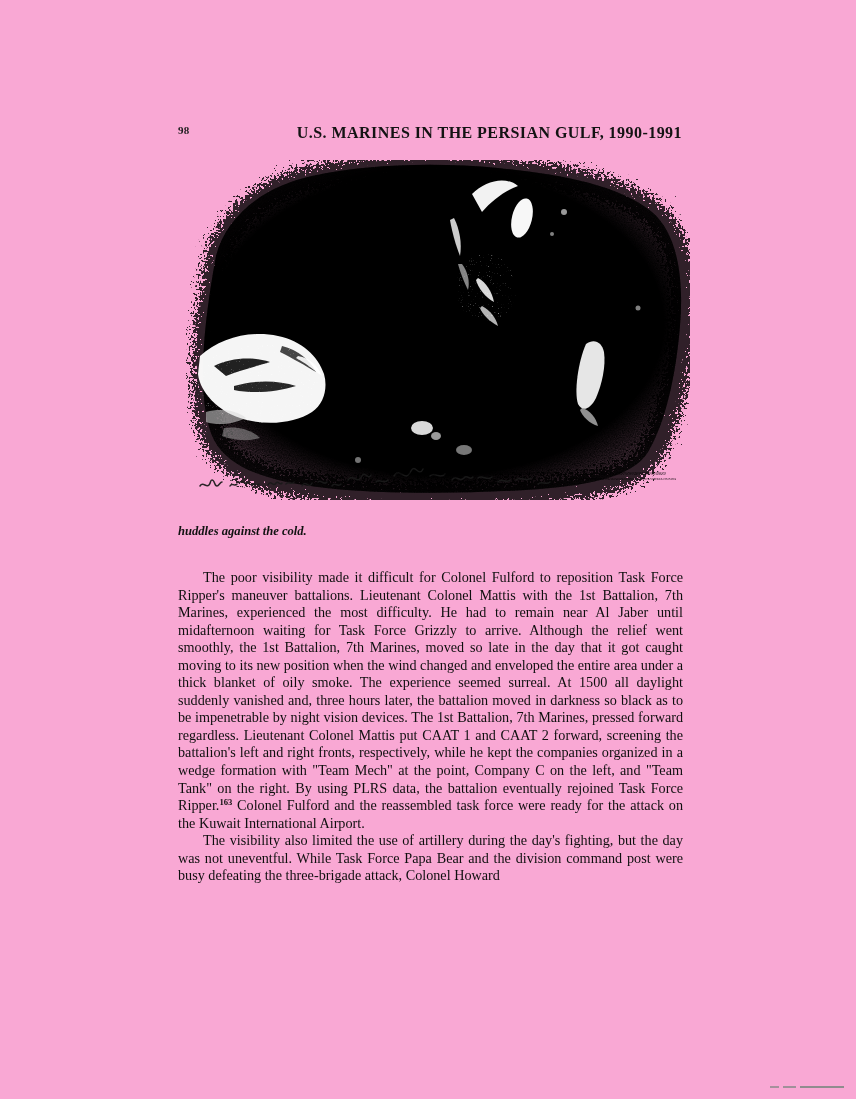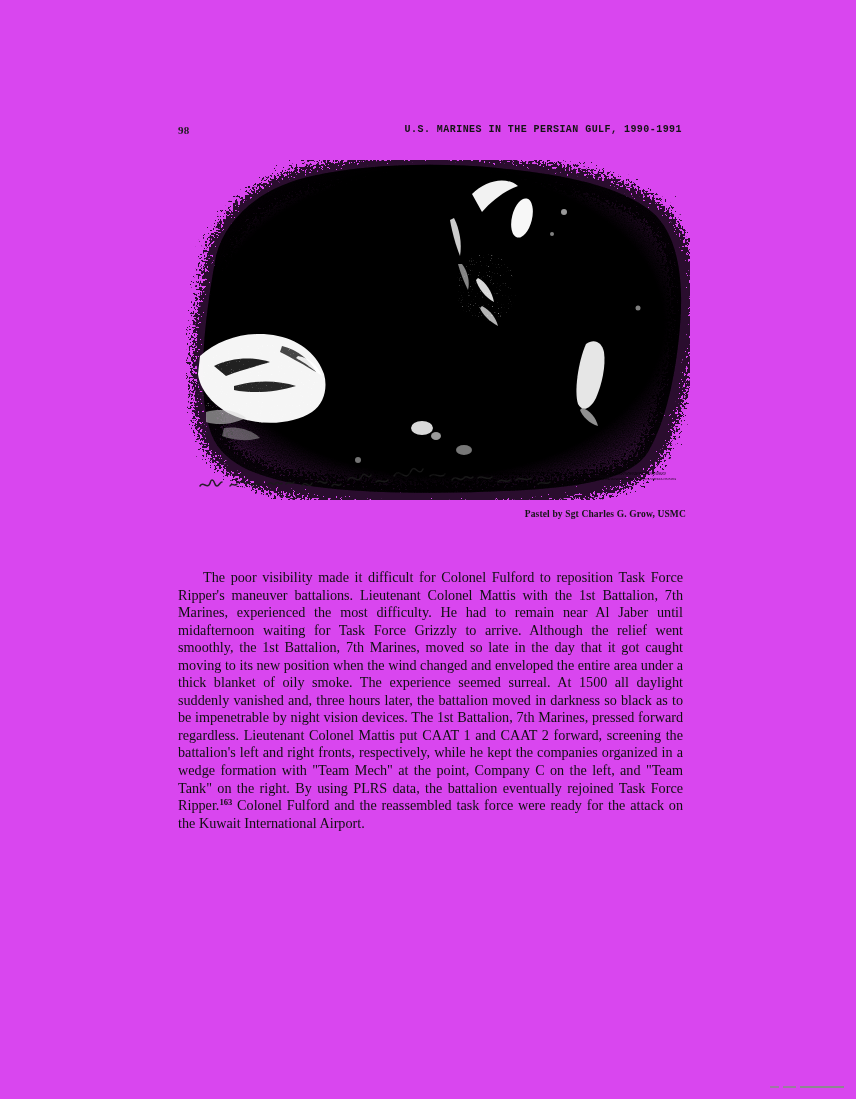--- a/index.html
+++ b/index.html
@@ -9,21 +9,21 @@
     background: #6e6e6e;
   }
   body {
     font-family: "Liberation Serif", serif;
   }
   .page {
     position: relative;
     width: 856px;
     height: 1099px;
     margin: 0 auto;
-    background: #d946ef;
+    background: #f9a8d4;
     overflow: hidden;
   }
 
   
   .running-head {
     position: absolute;
     left: 178px;
     top: 124px;
     width: 504px;
     height: 16px;
@@ -35,22 +35,22 @@
     font-family: "Liberation Serif", serif;
     font-size: 11px;
     font-weight: bold;
     color: #1c1c1c;
     letter-spacing: 0.2px;
   }
   .head-title {
     position: absolute;
     right: 0;
     top: 0;
-    font-family: Liberation Mono, monospace;
-    font-size: 10px;
+    font-family: Liberation Serif, serif;
+    font-size: 16px;
     font-weight: bold;
     color: #131313;
     letter-spacing: 0.45px;
     white-space: nowrap;
   }
 
   
   .artwork {
     position: absolute;
     left: 186px;
@@ -260,27 +260,28 @@
         <path d="M312,322 c4,-5 8,2 12,-2 M330,320 c5,-5 10,3 15,-2 M352,324 c4,-4 8,2 12,-2"></path>
       </g>
 
       <g opacity="0.5">
         <rect x="200" y="312" width="280" height="3" fill="#3a3a3a" filter="url(#grain)"></rect>
         <rect x="380" y="318" width="110" height="2" fill="#4a4a4a" filter="url(#grain)"></rect>
       </g>
     </svg>
   </div>
 
-  <div class="credit-line">Pastel by Sgt Charles G. Grow, USMC</div>
 
   <div class="caption">
+    <span class="cap-line">huddles against the cold.</span>
   </div>
 
   <div class="body-text">
     <p class="para indent"><span>The poor visibility made it difficult for Colonel Fulford to reposition Task Force Ripper's maneuver battalions. Lieutenant Colonel Mattis with the 1st Battalion, 7th Marines, experienced the most difficulty. He had to remain near Al Jaber until midafternoon waiting for Task Force Grizzly to arrive. Although the relief went smoothly, the 1st Battalion, 7th Marines, moved so late in the day that it got caught moving to its new position when the wind changed and enveloped the entire area under a thick blanket of oily smoke. The experience seemed surreal. At 1500 all daylight suddenly vanished and, three hours later, the battalion moved in darkness so black as to be impenetrable by night vision devices. The 1st Battalion, 7th Marines, pressed forward regardless. Lieutenant Colonel Mattis put CAAT 1 and CAAT 2 forward, screening the battalion's left and right fronts, respectively, while he kept the companies organized in a wedge formation with "Team Mech" at the point, Company C on the left, and "Team Tank" on the right. By using PLRS data, the battalion eventually rejoined Task Force Ripper.</span><sup class="fn">163</sup><span> Colonel Fulford and the reassembled task force were ready for the attack on the Kuwait International Airport.</span></p>
+    <p class="para indent">The visibility also limited the use of artillery during the day's fighting, but the day was not uneventful. While Task Force Papa Bear and the division command post were busy defeating the three-brigade attack, Colonel Howard</p>
   </div>
 
   <div class="scan-artifact">
     <span class="seg a"></span>
     <span class="seg b"></span>
     <span class="seg c"></span>
   </div>
 
 </div>
 

